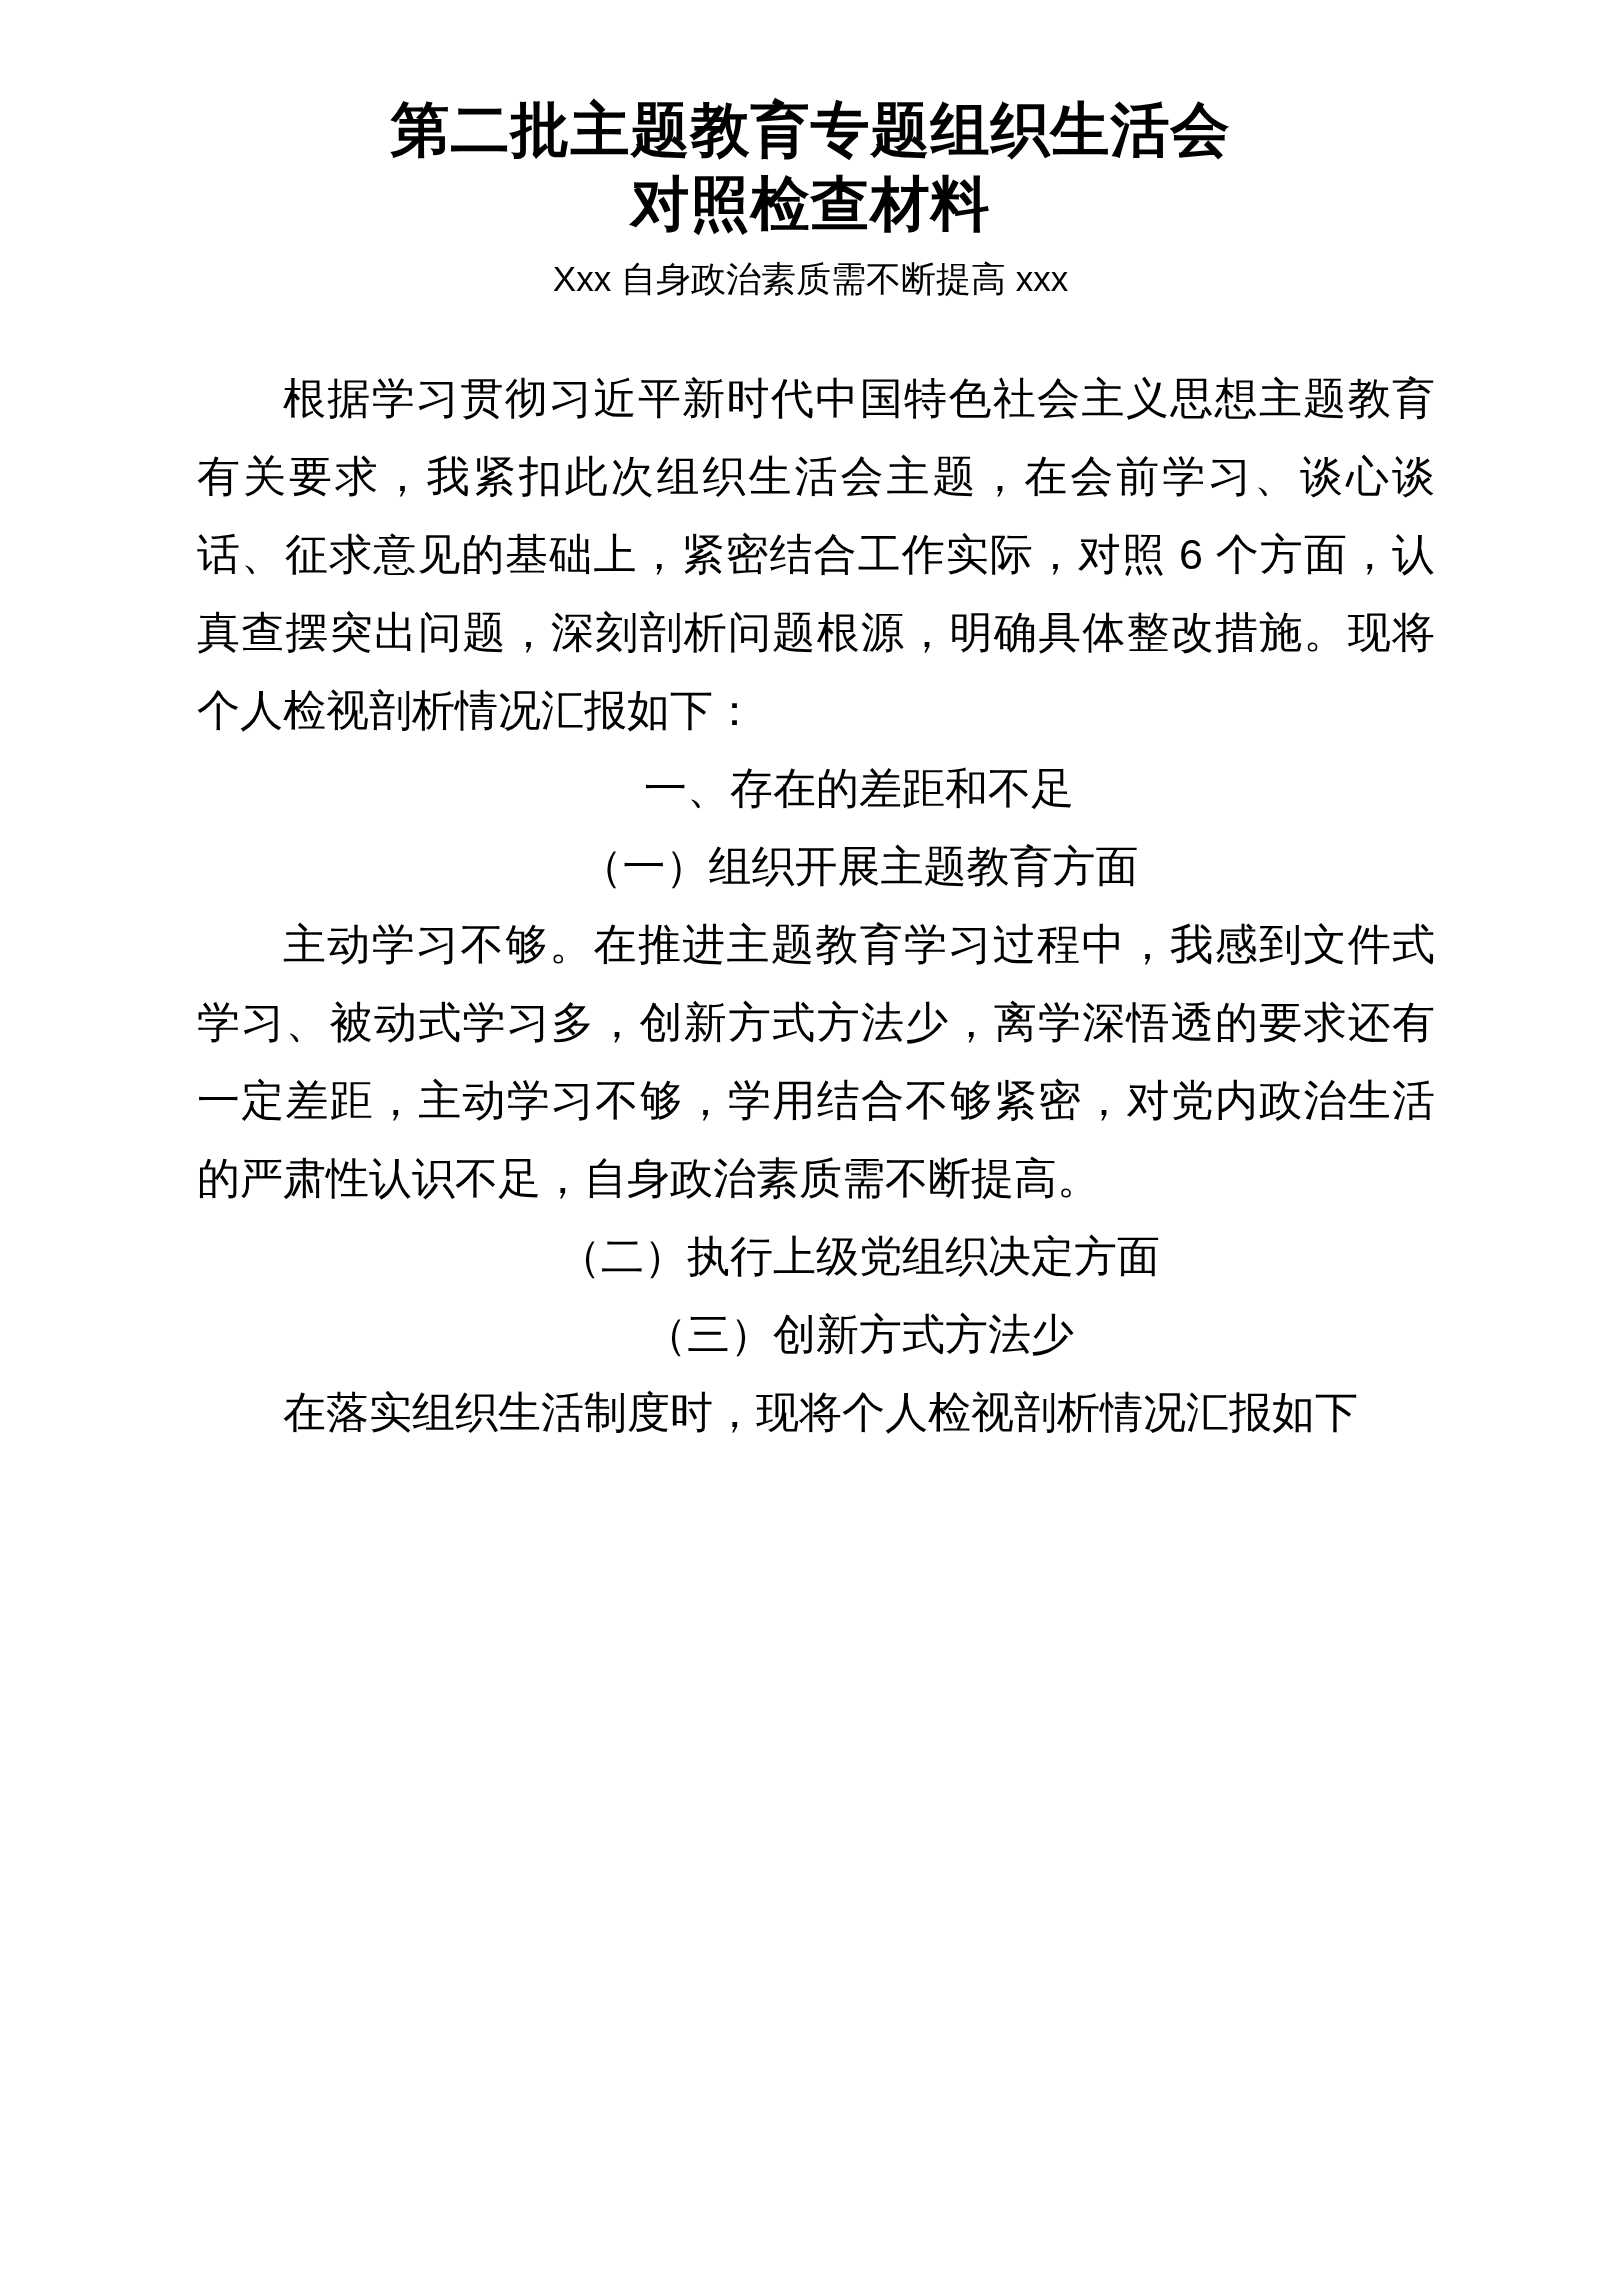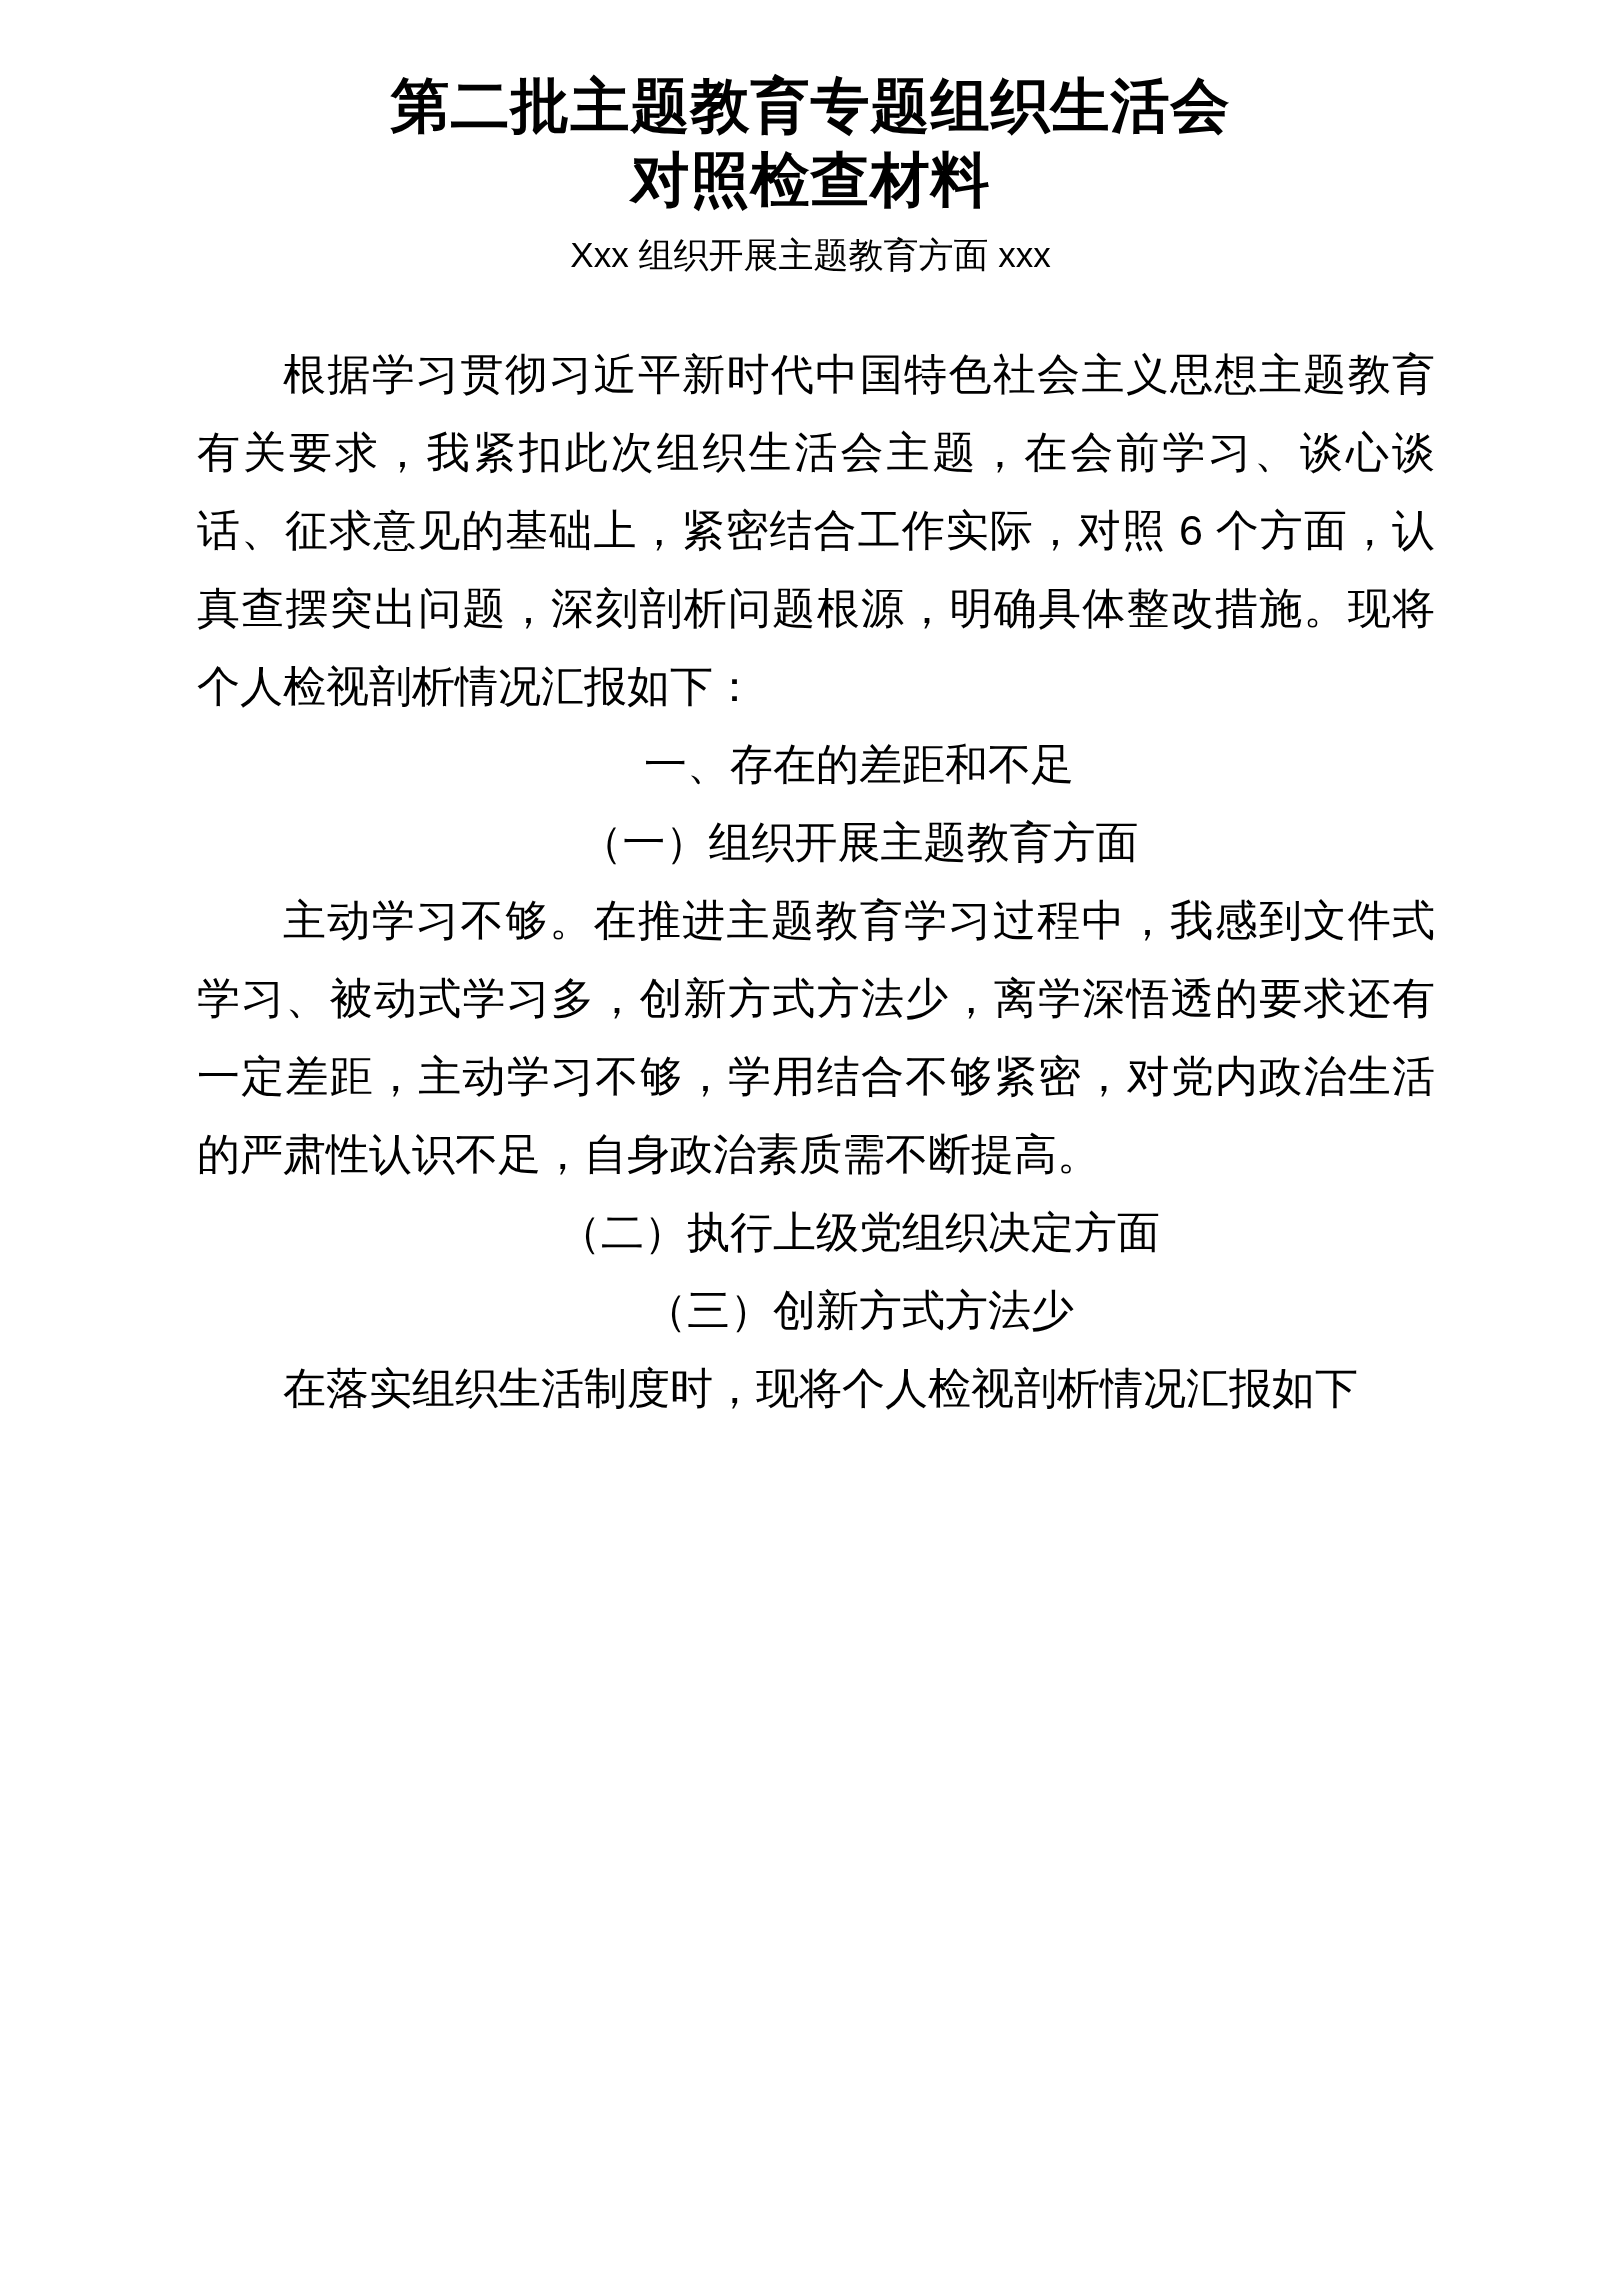--- a/index.html
+++ b/index.html
@@ -9,21 +9,21 @@
   }
   .page {
     position: relative;
     width: 1621px;
     height: 1754px;
     margin: 0 auto;
     background: #ffffff;
     color: #000000;
     font-family: "Liberation Sans", "DejaVu Sans", sans-serif;
     box-sizing: border-box;
-    padding: 69px 186px 0 186px;
+    padding: 93px 186px 0 186px;
     overflow: hidden;
   }
   .doc-title {
     margin: 0;
     text-align: center;
     font-size: 59px;
     font-weight: bold;
     line-height: 74px;
     letter-spacing: 1px;
   }
@@ -67,21 +67,21 @@
 </head>
 <body>
 
 <div class="page">
 
   <h1 class="doc-title">
     <span>第二批主题教育专题组织生活会</span><br>
     <span>对照检查材料</span>
   </h1>
 
-  <div class="doc-byline">Xxx 组织开展主题教育方面 xxx</div>
+  <div class="doc-byline">Xxx 自身政治素质需不断提高 xxx</div>
 
   <div class="doc-body">
 
     <p class="para">根据学习贯彻习近平新时代中国特色社会主义思想主题教育有关要求，我紧扣此次组织生活会主题，在会前学习、谈心谈话、征求意见的基础上，紧密结合工作实际，对照 6 个方面，认真查摆突出问题，深刻剖析问题根源，明确具体整改措施。现将个人检视剖析情况汇报如下：</p>
 
     <p class="heading-1">一、存在的差距和不足</p>
 
     <p class="heading-2">（一）组织开展主题教育方面</p>
 
     <p class="para">主动学习不够。在推进主题教育学习过程中，我感到文件式学习、被动式学习多，创新方式方法少，离学深悟透的要求还有一定差距，主动学习不够，学用结合不够紧密，对党内政治生活的严肃性认识不足，自身政治素质需不断提高。</p>

